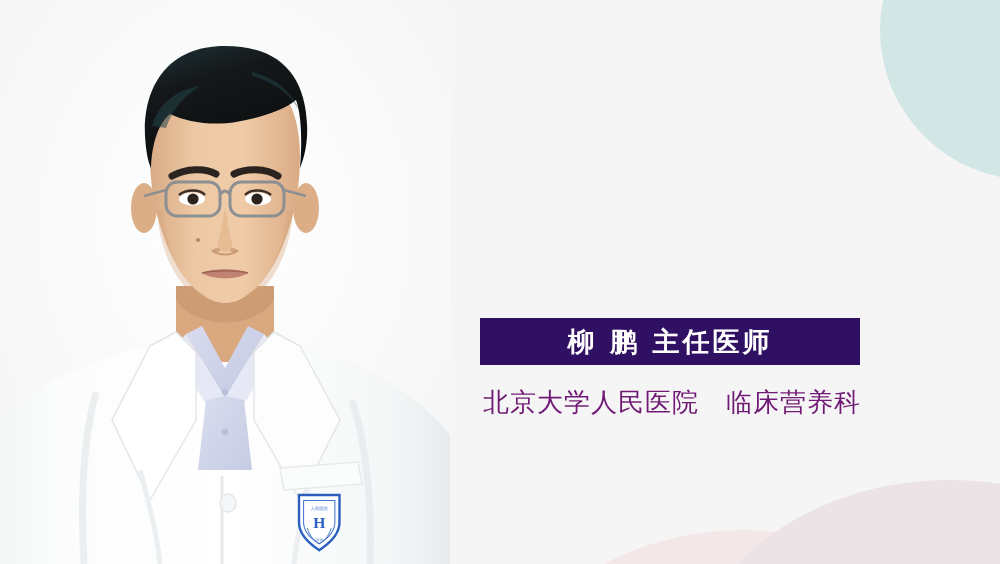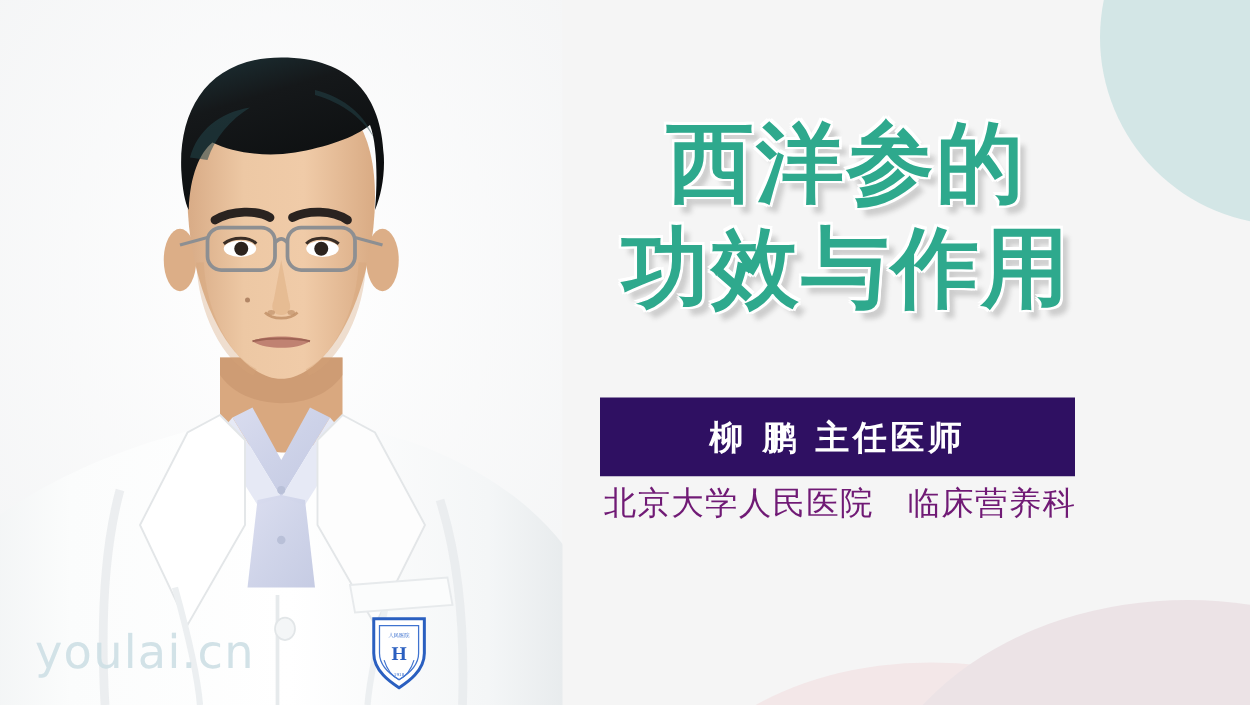--- a/index.html
+++ b/index.html
@@ -69,21 +69,21 @@
        2px 0 0 #ffffff, -2px 0 0 #ffffff, 0 2px 0 #ffffff, 0 -2px 0 #ffffff,
        2px 2px 0 #ffffff, -2px 2px 0 #ffffff, 2px -2px 0 #ffffff, -2px -2px 0 #ffffff,
        6px 7px 4px rgba(120,120,120,0.33);
     white-space:nowrap;
   }
   .title-line { display:block; }
 
   .name-badge {
     position:absolute;
     left:18px; top:318px;
-    width:380px; height:63px;
+    width:380px; height:47px;
     background:#2f1062;
     display:flex;
     align-items:center;
     justify-content:center;
   }
   .name-badge-text {
     color:#ffffff;
     font-family:"DejaVu Sans","Liberation Sans",sans-serif;
     font-weight:700;
     font-size:27px;
@@ -239,29 +239,24 @@
         <path d="M 202 273 C 212 268 238 268 248 273 C 238 280 212 280 202 273 Z" fill="#c08272"></path>
         <path d="M 202 273 C 214 270 236 270 248 273" stroke="#9e6354" stroke-width="1.6" fill="none"></path>
 
         <circle cx="198" cy="240" r="2" fill="#9d7051" opacity=".75"></circle>
 
         <path d="M 160 210 C 162 250 180 286 204 298" stroke="#d3a279" stroke-width="6" fill="none" opacity=".35"></path>
         <path d="M 290 210 C 288 250 270 286 246 298" stroke="#d3a279" stroke-width="6" fill="none" opacity=".35"></path>
       </g>
     </svg>
 
-    <div class="watermark">youlai.cn</div>
   </div>
 
   <div class="content">
 
-    <div class="title">
-      <span class="title-line">西洋参的</span>
-      <span class="title-line">功效与作用</span>
-    </div>
 
     <div class="name-badge">
       <span class="name-badge-text">柳 鹏  主任医师</span>
     </div>
 
     <div class="affiliation">北京大学人民医院　临床营养科</div>
   </div>
 
 </div>
 

